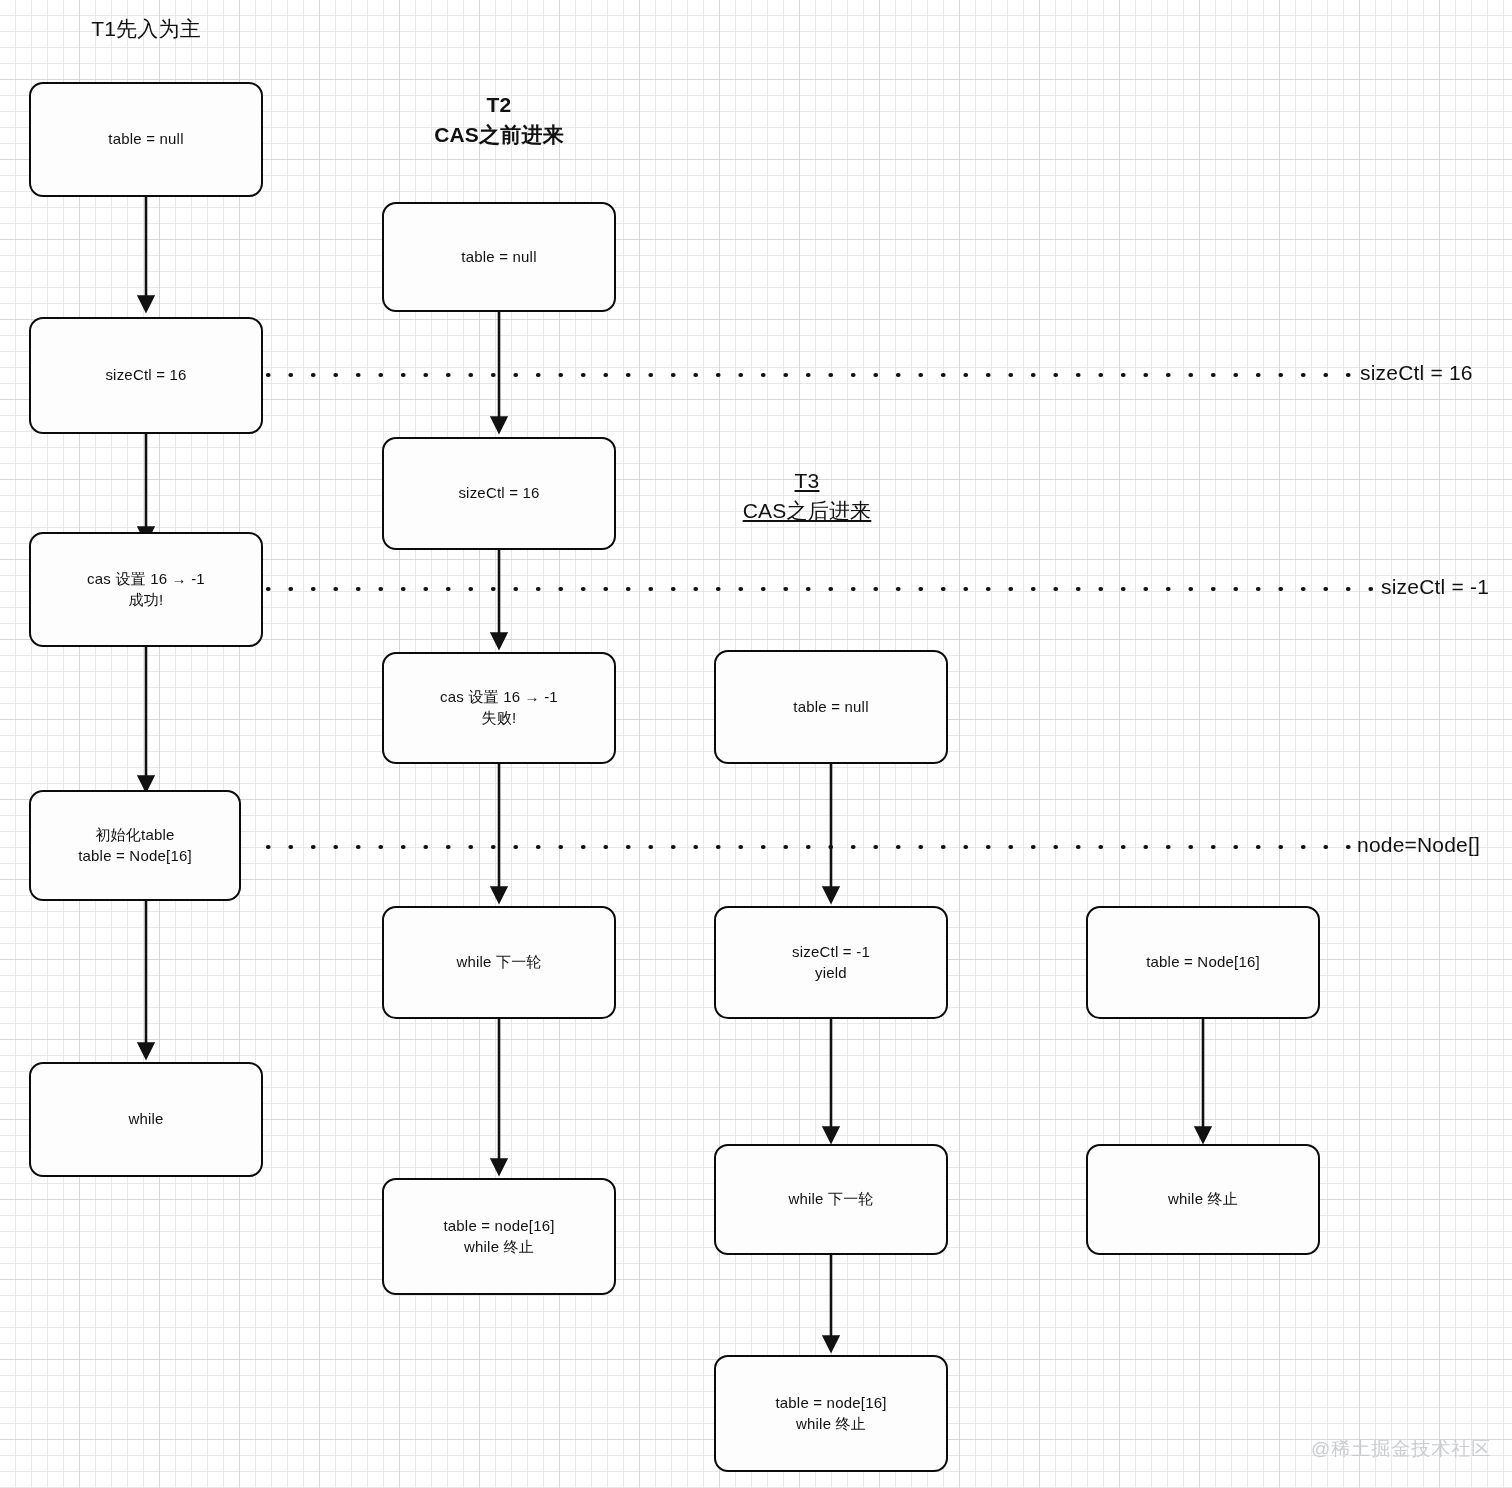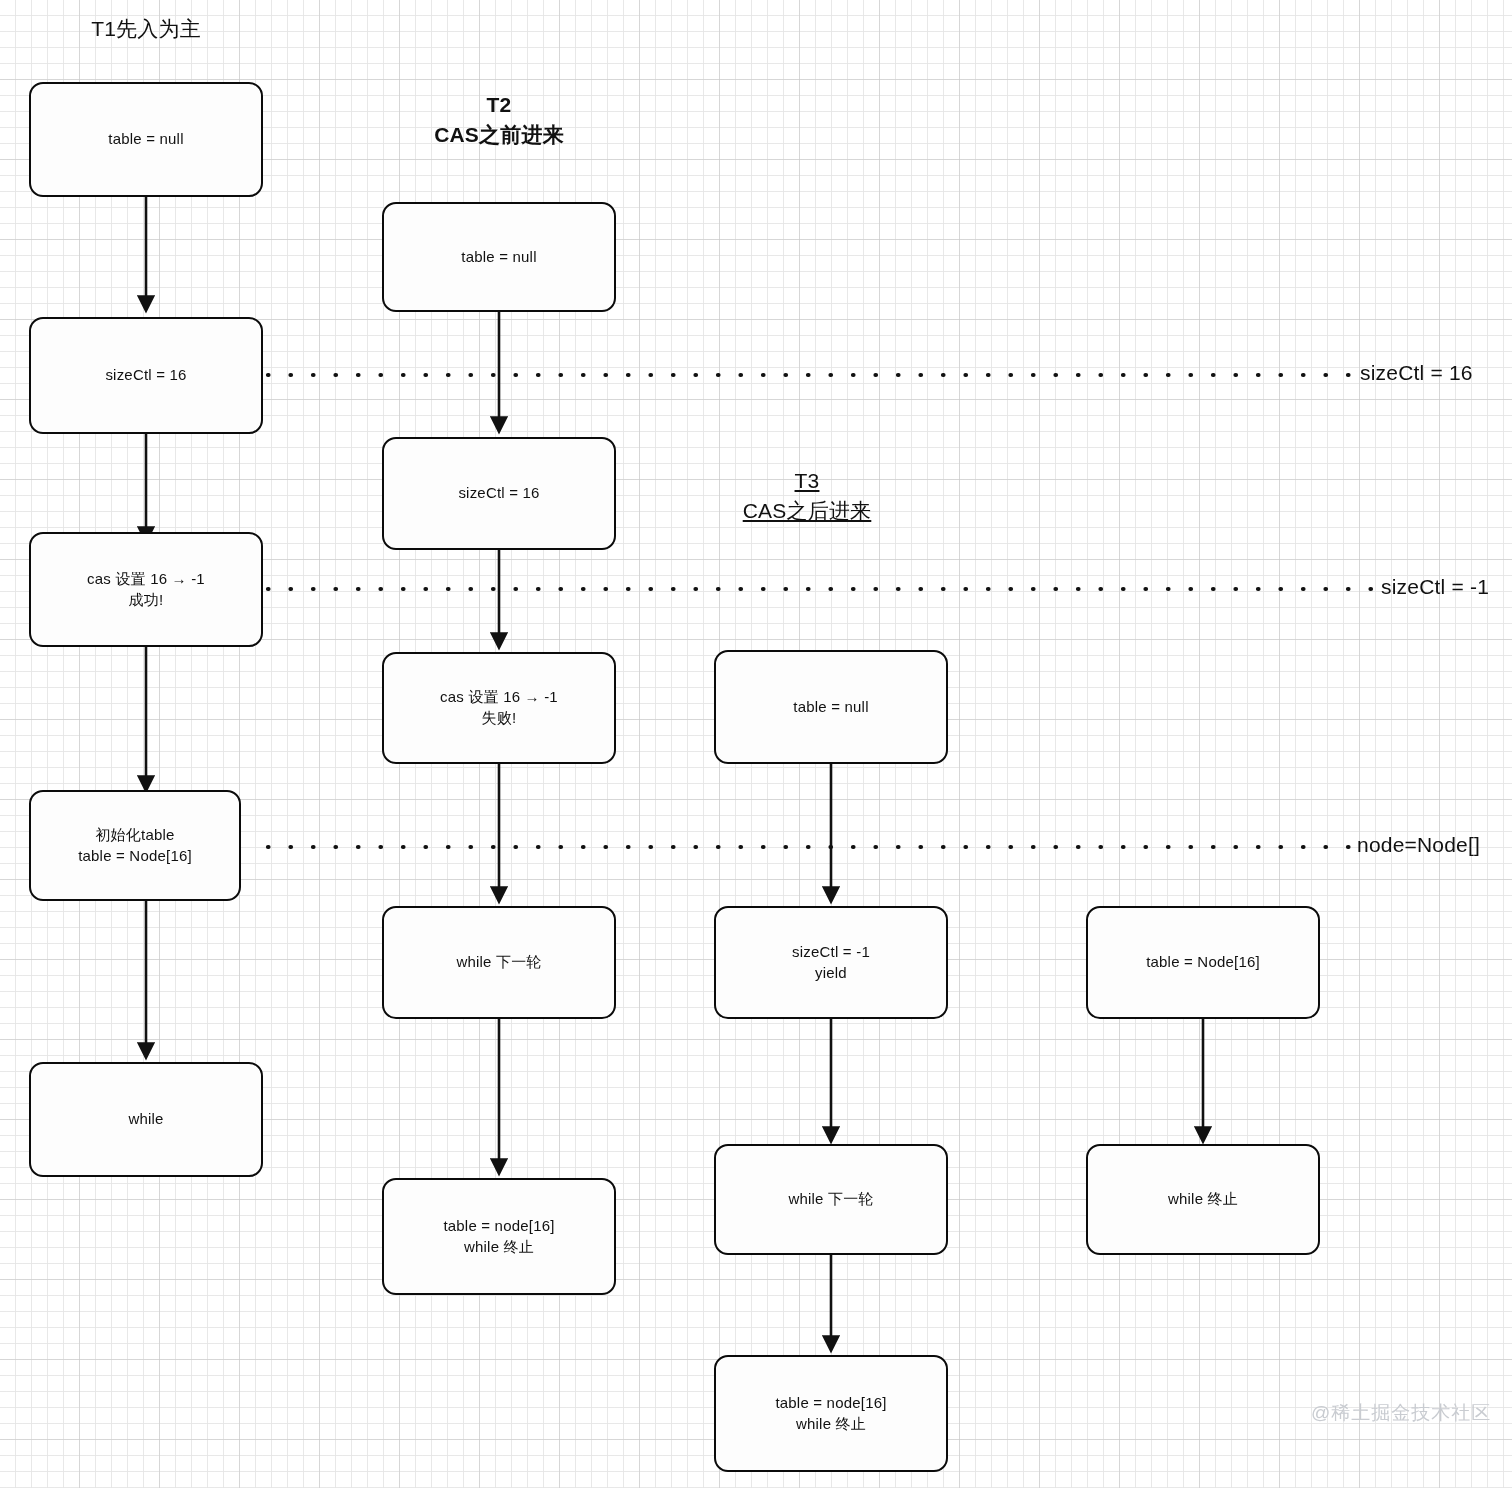--- a/index.html
+++ b/index.html
@@ -148,15 +148,15 @@
   <div class="node" style="left:714px; top:1355px; width:234px; height:117px;">table = node[16]
 while 终止</div>
 
   <div class="node" style="left:1086px; top:906px; width:234px; height:113px;">table = Node[16]</div>
   <div class="node" style="left:1086px; top:1144px; width:234px; height:111px;">while 终止</div>
 
   <div class="dot-label" style="left:1360px; top:361px;">sizeCtl = 16</div>
   <div class="dot-label" style="left:1381px; top:575px;">sizeCtl = -1</div>
   <div class="dot-label" style="left:1357px; top:833px;">node=Node[]</div>
 
-  <div class="watermark" style="left:1311px; top:1400px;">@稀土掘金技术社区</div>
+  <div class="watermark" style="left:1311px; top:1436px;">@稀土掘金技术社区</div>
 
 </div>
 
 </body></html>

